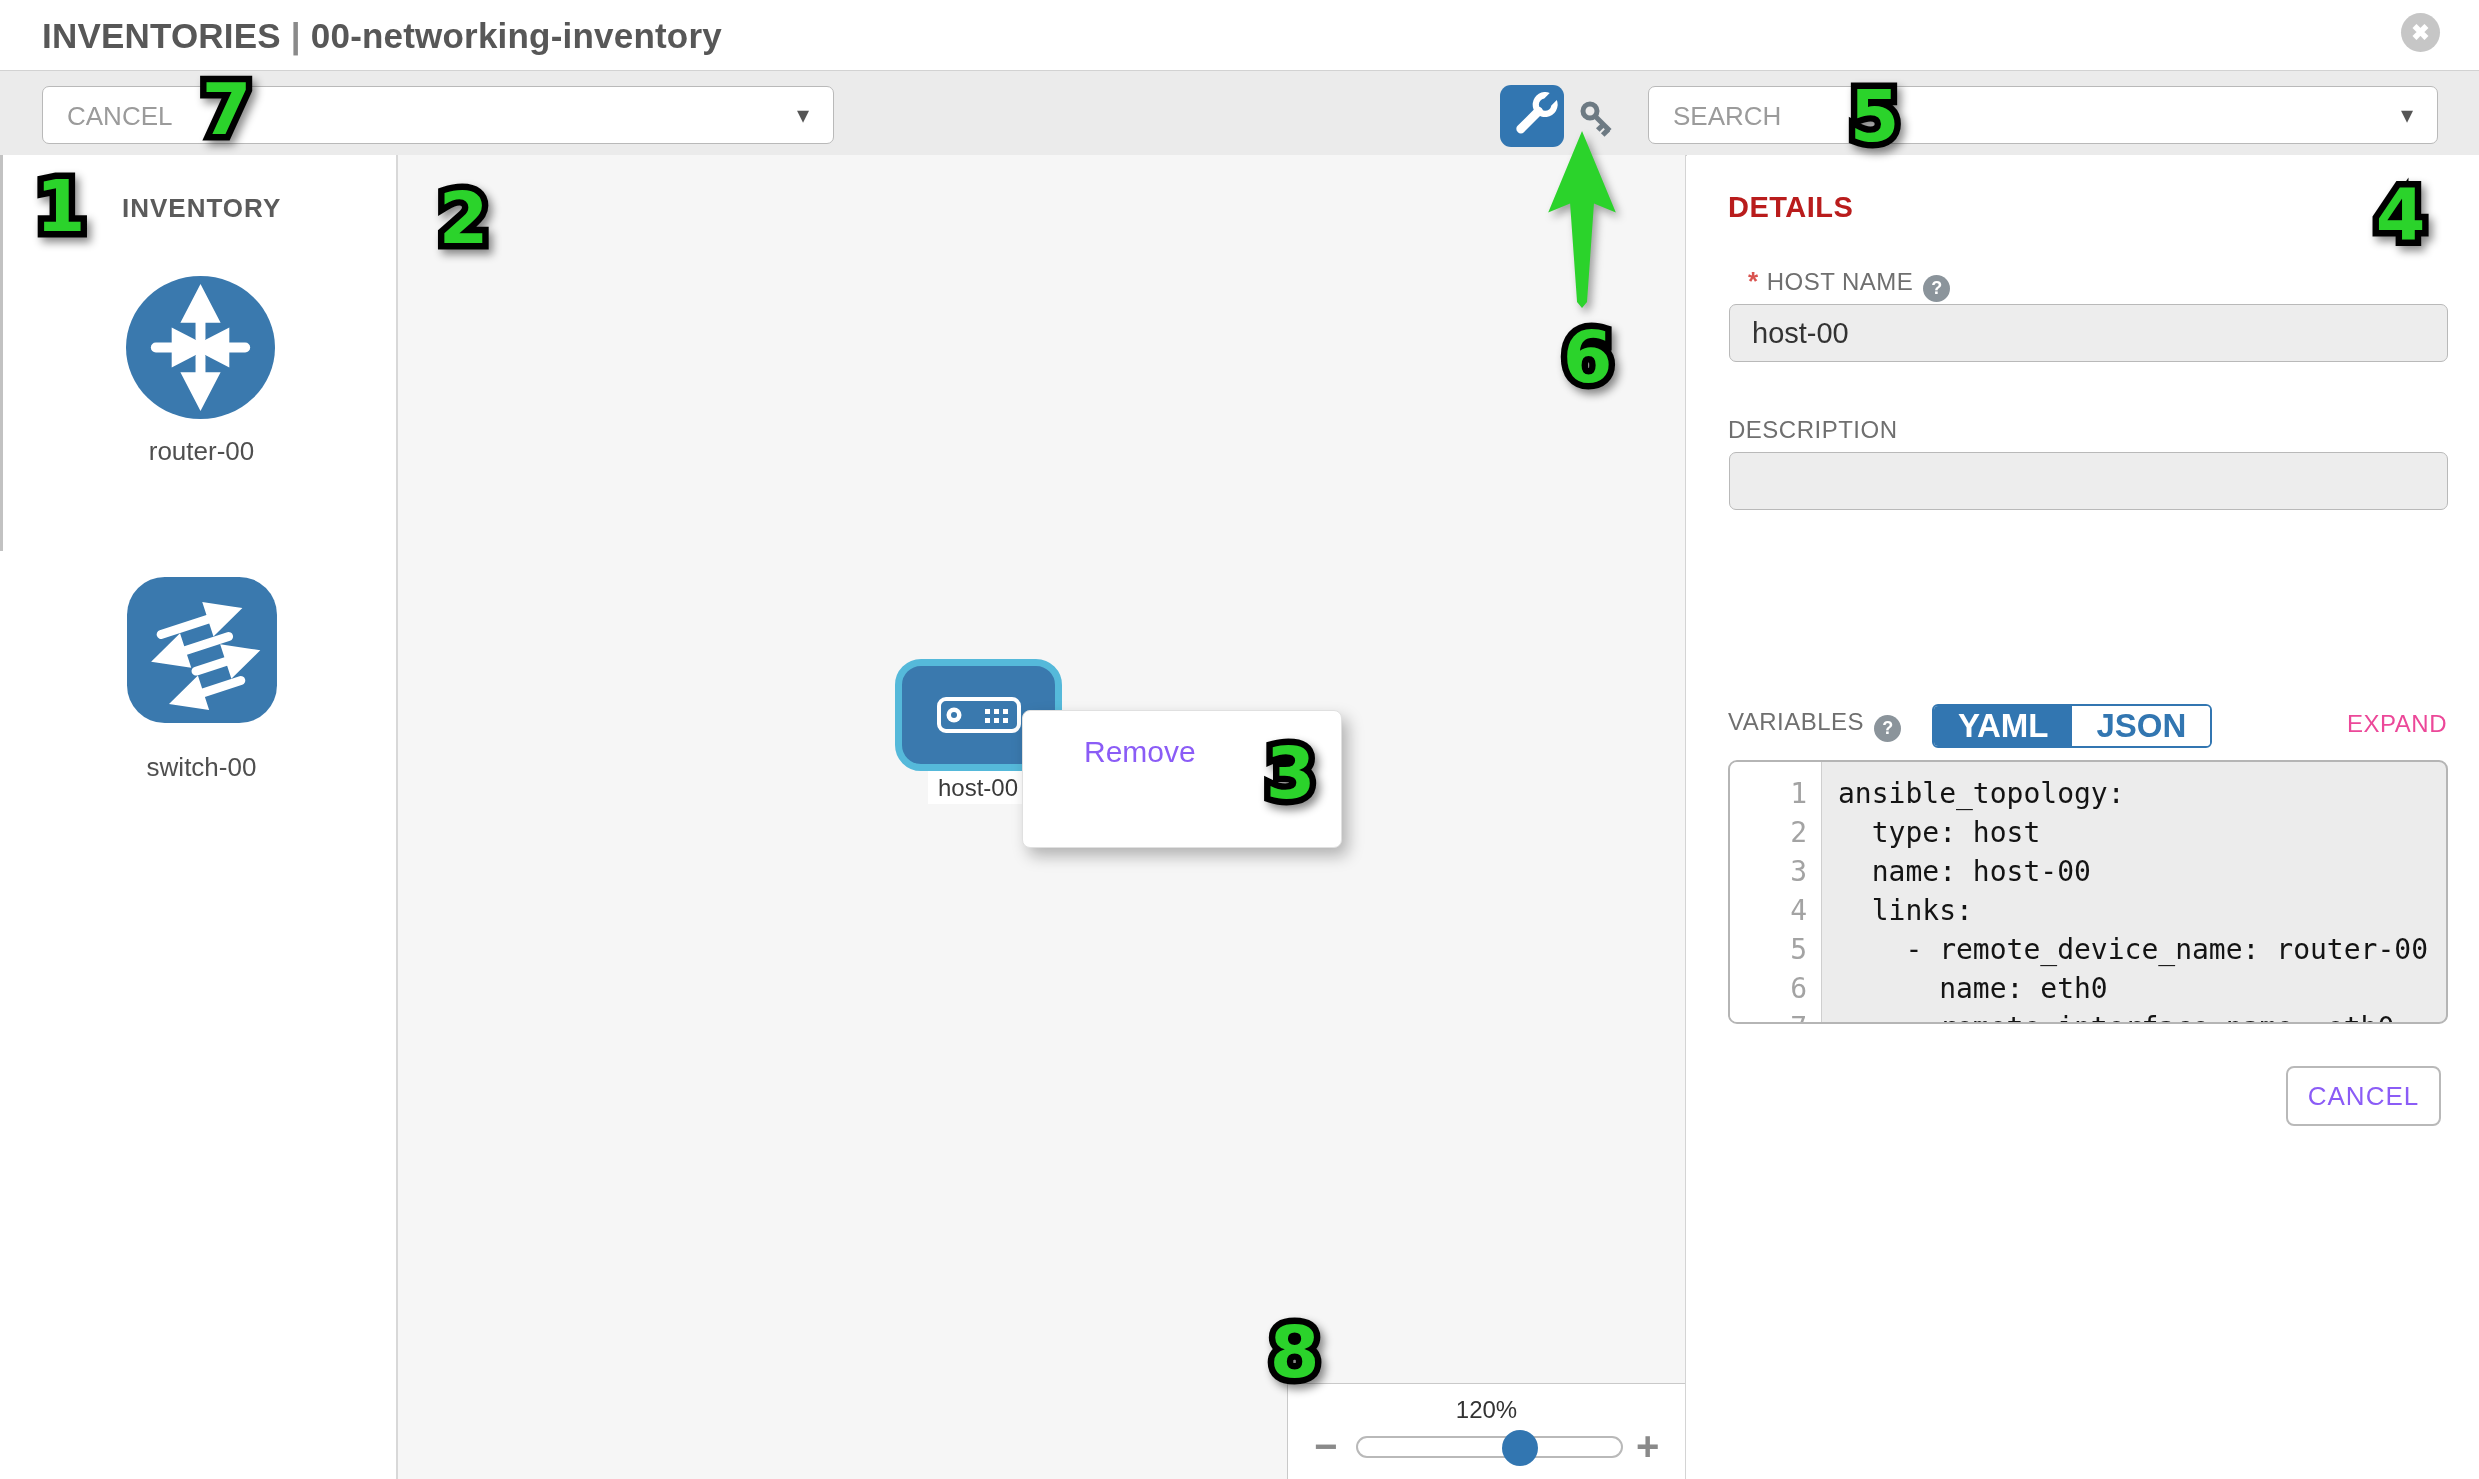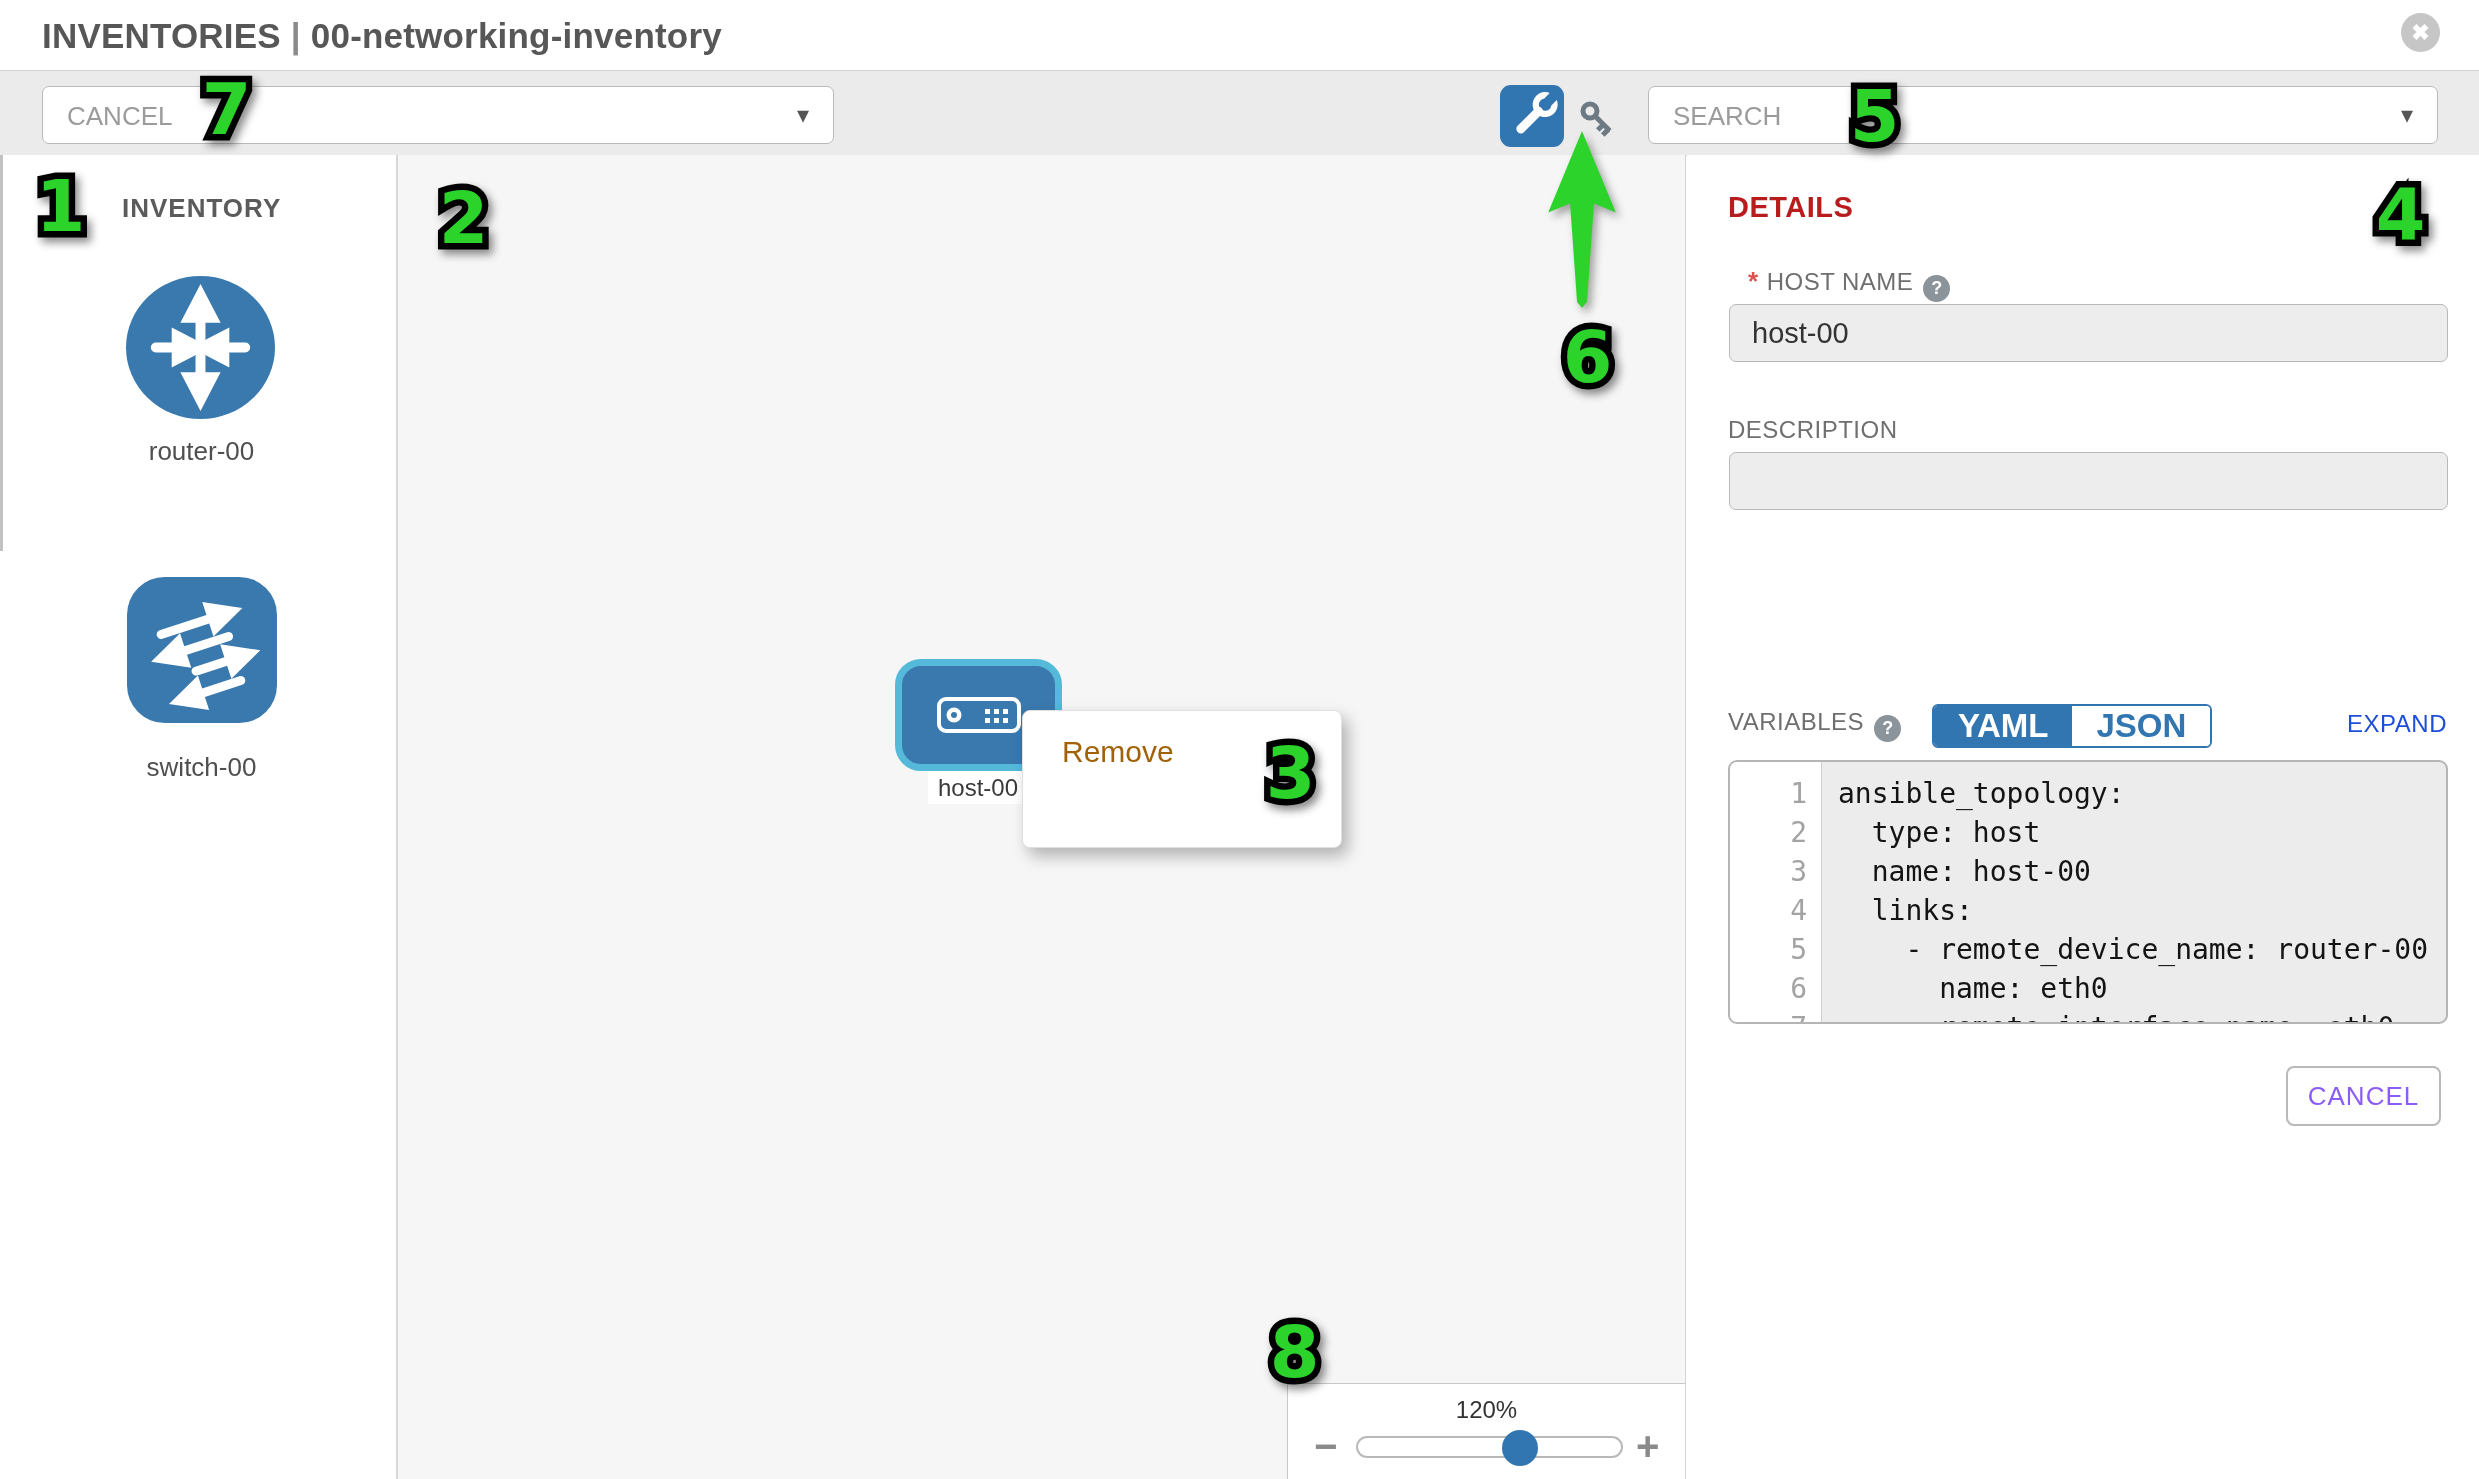--- a/index.html
+++ b/index.html
@@ -38,21 +38,21 @@
   .node { position:absolute; left:497px; top:504px; width:167px; height:112px; background:#3a79ae;
           border:7px solid #55b9da; border-radius:26px; cursor:pointer; }
   .node svg { position:absolute; left:50%; top:50%; transform:translate(-50%,-50%); }
   .node-label { position:absolute; left:530px; top:616px; width:100px; height:33px; background:#fff;
                 text-align:center; font-size:24px; color:#3a3a3a; line-height:33px; }
 
   
   .ctx-menu { position:absolute; left:624px; top:555px; width:320px; height:138px; background:#fff;
               border:1px solid #e0e0e0; border-radius:8px; box-shadow:6px 8px 16px rgba(0,0,0,.28); padding:16px 0 0 39px; }
   .ctx-item { font-size:30px; height:54px; line-height:50px; cursor:pointer; }
-  .ctx-item.remove { color:#a16207; }
+  .ctx-item.remove { color:#8b5cf6;margin-left:22px; }
 
   
   .zoom-panel { position:absolute; left:889px; top:1203px; width:398px; height:121px; background:#fff;
                 border-top:1px solid #c9c9c9; border-left:1px solid #c9c9c9;margin-top:25px; }
   .zoom-level { position:absolute; left:0; top:12px; width:100%; text-align:center; font-size:24px; color:#333; }
   .zoom-minus, .zoom-plus { position:absolute; top:40px; font-size:40px; font-weight:bold; color:#8a8a8a; cursor:pointer; }
   .zoom-minus { left:26px; }
   .zoom-plus { left:348px; }
   .zoom-track { position:absolute; left:68px; top:52px; width:267px; height:22px; background:#fff;
                 border:2px solid #b9b9b9; border-radius:11px; cursor:pointer; }
@@ -65,21 +65,21 @@
   .req { color:#d9534f; font-size:26px; font-weight:bold; margin-right:8px; }
   .help-icon { display:inline-block; width:27px; height:27px; border-radius:50%; background:#8b949b; color:#fff;
                font-size:18px; font-weight:bold; text-align:center; line-height:27px; vertical-align:-4px; margin-left:10px; cursor:pointer; }
   .tb-input { position:absolute; left:42px; width:719px; height:58px; background:#ededed; border:1px solid #b9b9b9;
               border-radius:7px; font-size:29px; color:#333; padding:0 22px; font-family:"Liberation Sans", sans-serif; }
   .vars-row { position:absolute; left:41px; top:553px; width:719px; height:46px; }
   .toggle { position:absolute; left:204px; top:-4px; display:flex; border:2px solid #3276b1; border-radius:6px; overflow:hidden; height:44px; cursor:pointer; }
   .toggle .opt { font-size:33px; font-weight:bold; padding:0 24px; line-height:40px; }
   .toggle .opt.on { background:#3276b1; color:#fff; }
   .toggle .opt.off { background:#fff; color:#3276b1; }
-  .expand-link { position:absolute; right:0; top:2px; font-size:24px; color:#1d4ed8; letter-spacing:0.5px; cursor:pointer; }
+  .expand-link { position:absolute; right:0; top:2px; font-size:24px; color:#ec4899; letter-spacing:0.5px; cursor:pointer; }
 
   .editor { position:absolute; left:41px; top:605px; width:720px; height:264px; border:2px solid #b5b5b5; border-radius:9px;
             overflow:hidden; display:flex; background:#ececec; }
   .gutter { width:92px; background:#fff; border-right:1px solid #cfcfcf; padding-top:12px; }
   .gutter .ln { height:39px; line-height:39px; text-align:right; padding-right:14px;
                 font-family:"DejaVu Sans Mono", monospace; font-size:28px; color:#a3a3a3; }
   .code { flex:1; padding:12px 0 0 16px; }
   .code .cl { height:39px; line-height:39px; white-space:pre; font-family:"DejaVu Sans Mono", monospace;
               font-size:28px; color:#141414; }
   .cancel-btn { position:absolute; left:599px; top:911px; width:155px; height:60px; background:#fff; border:2px solid #b9b9b9;

